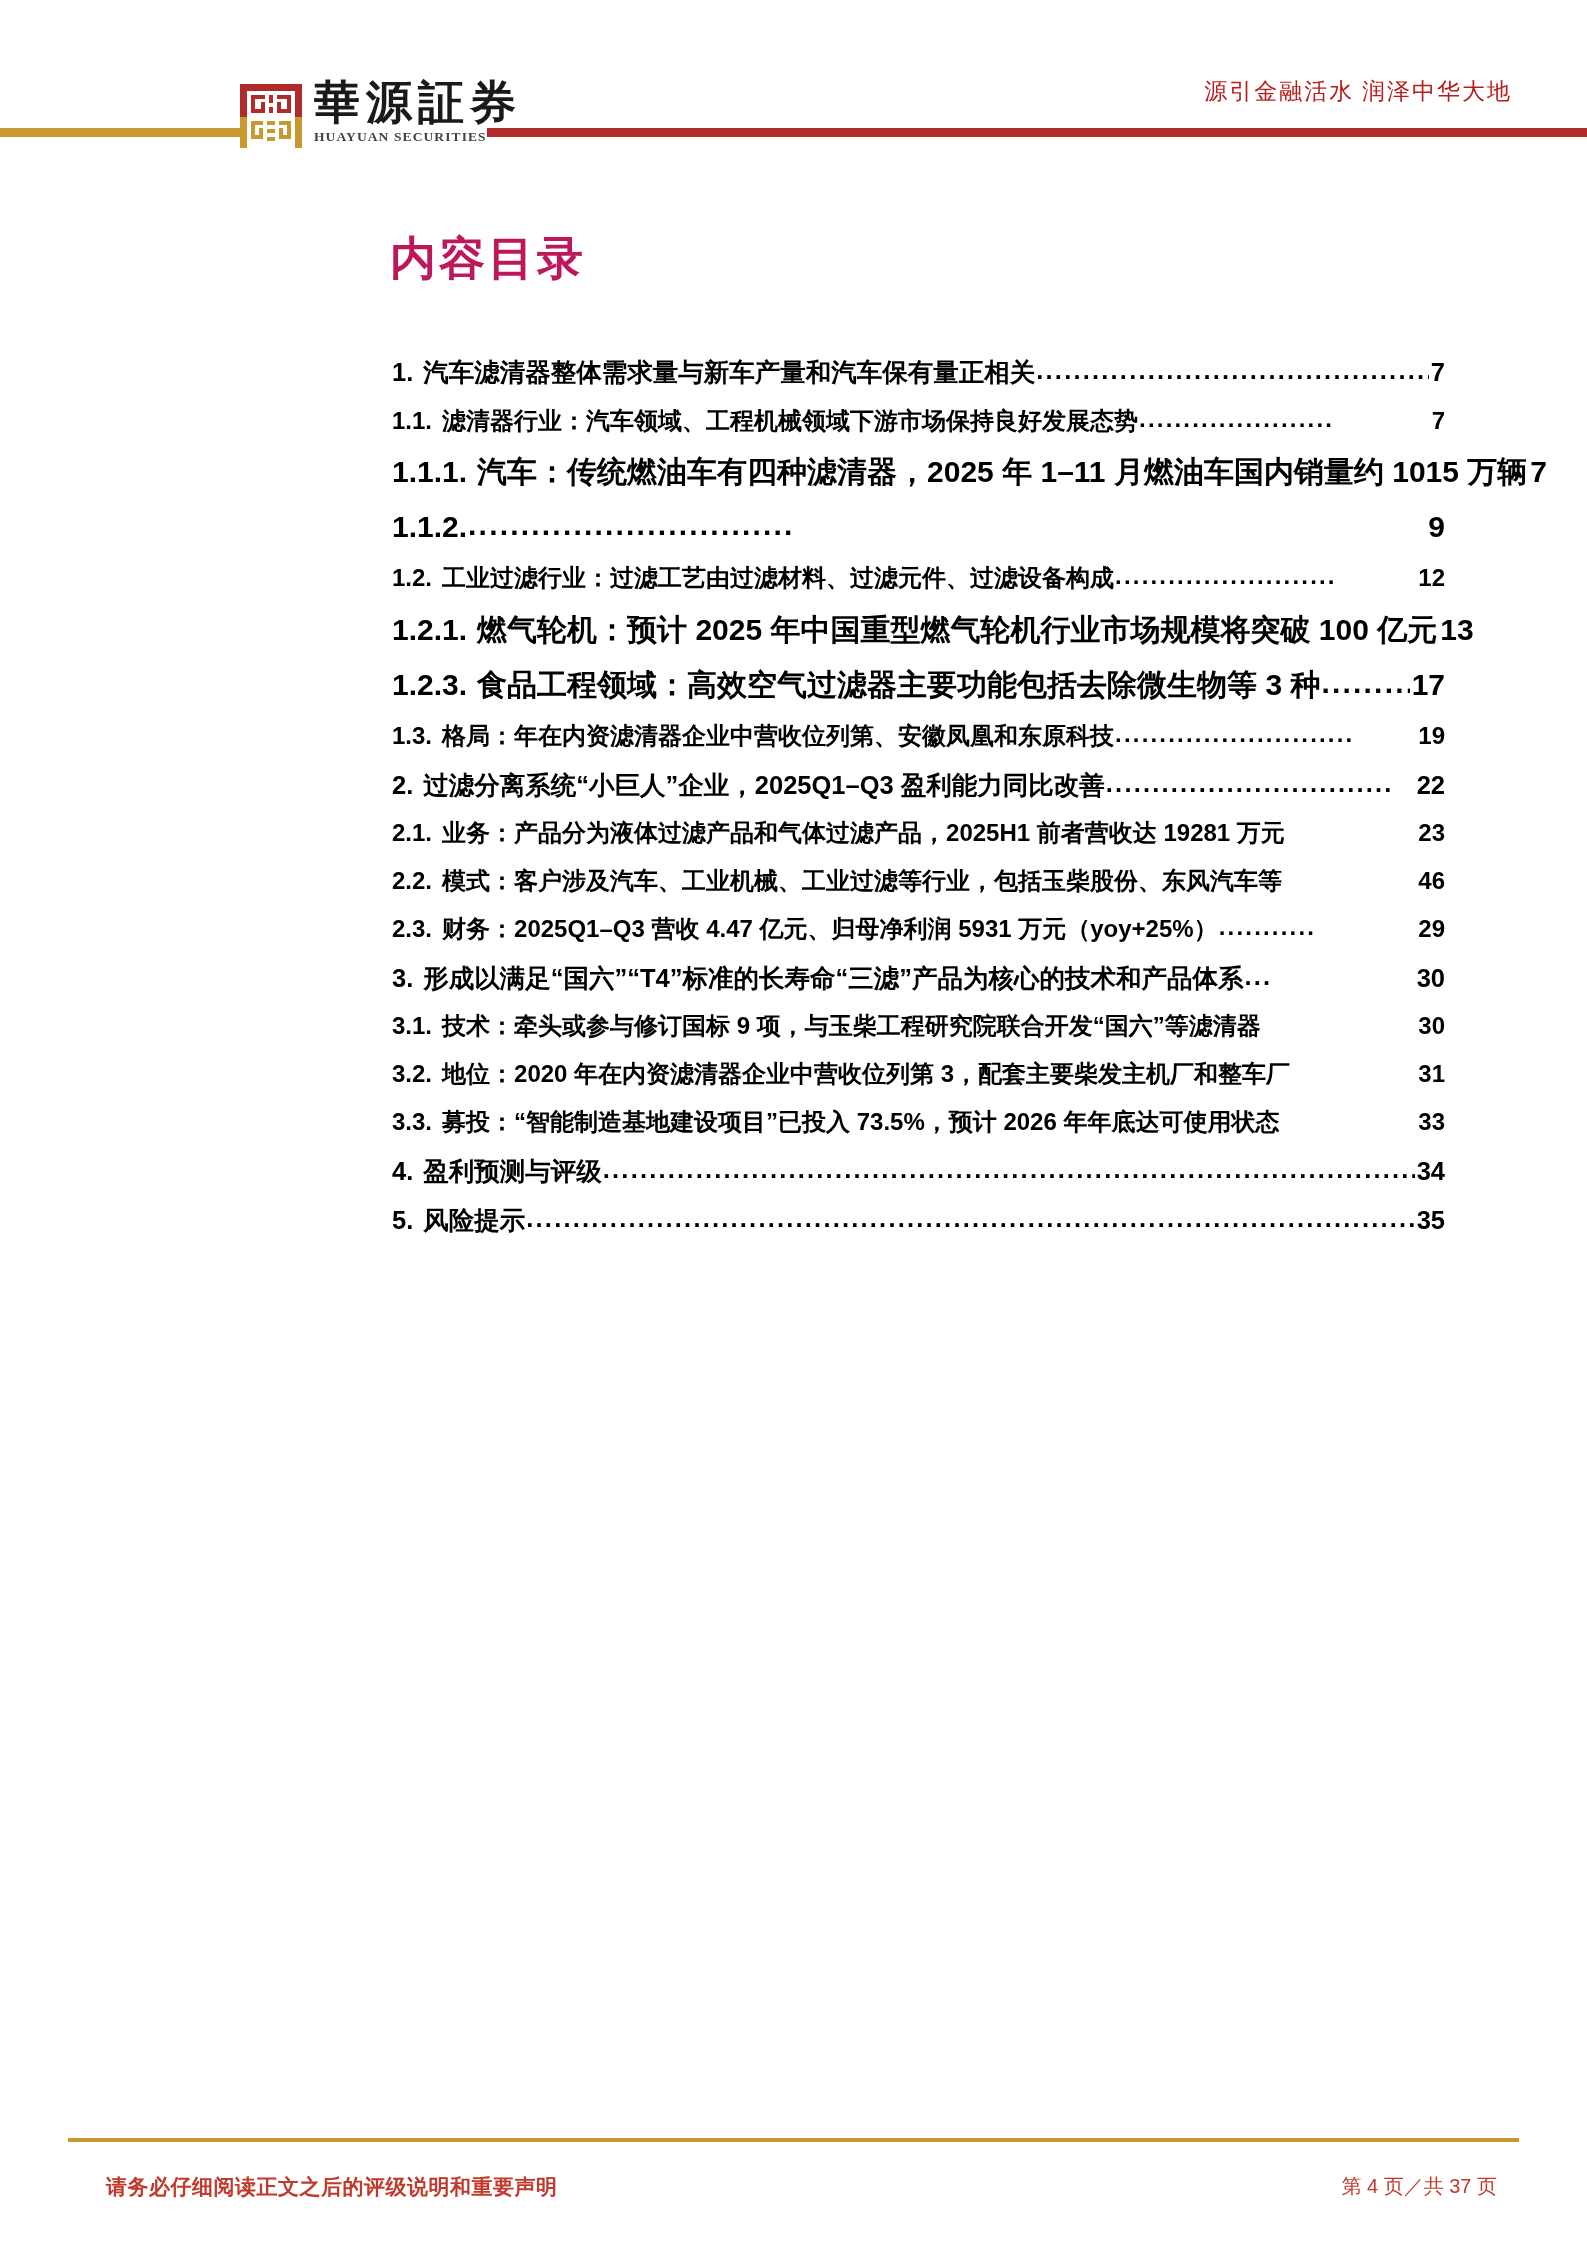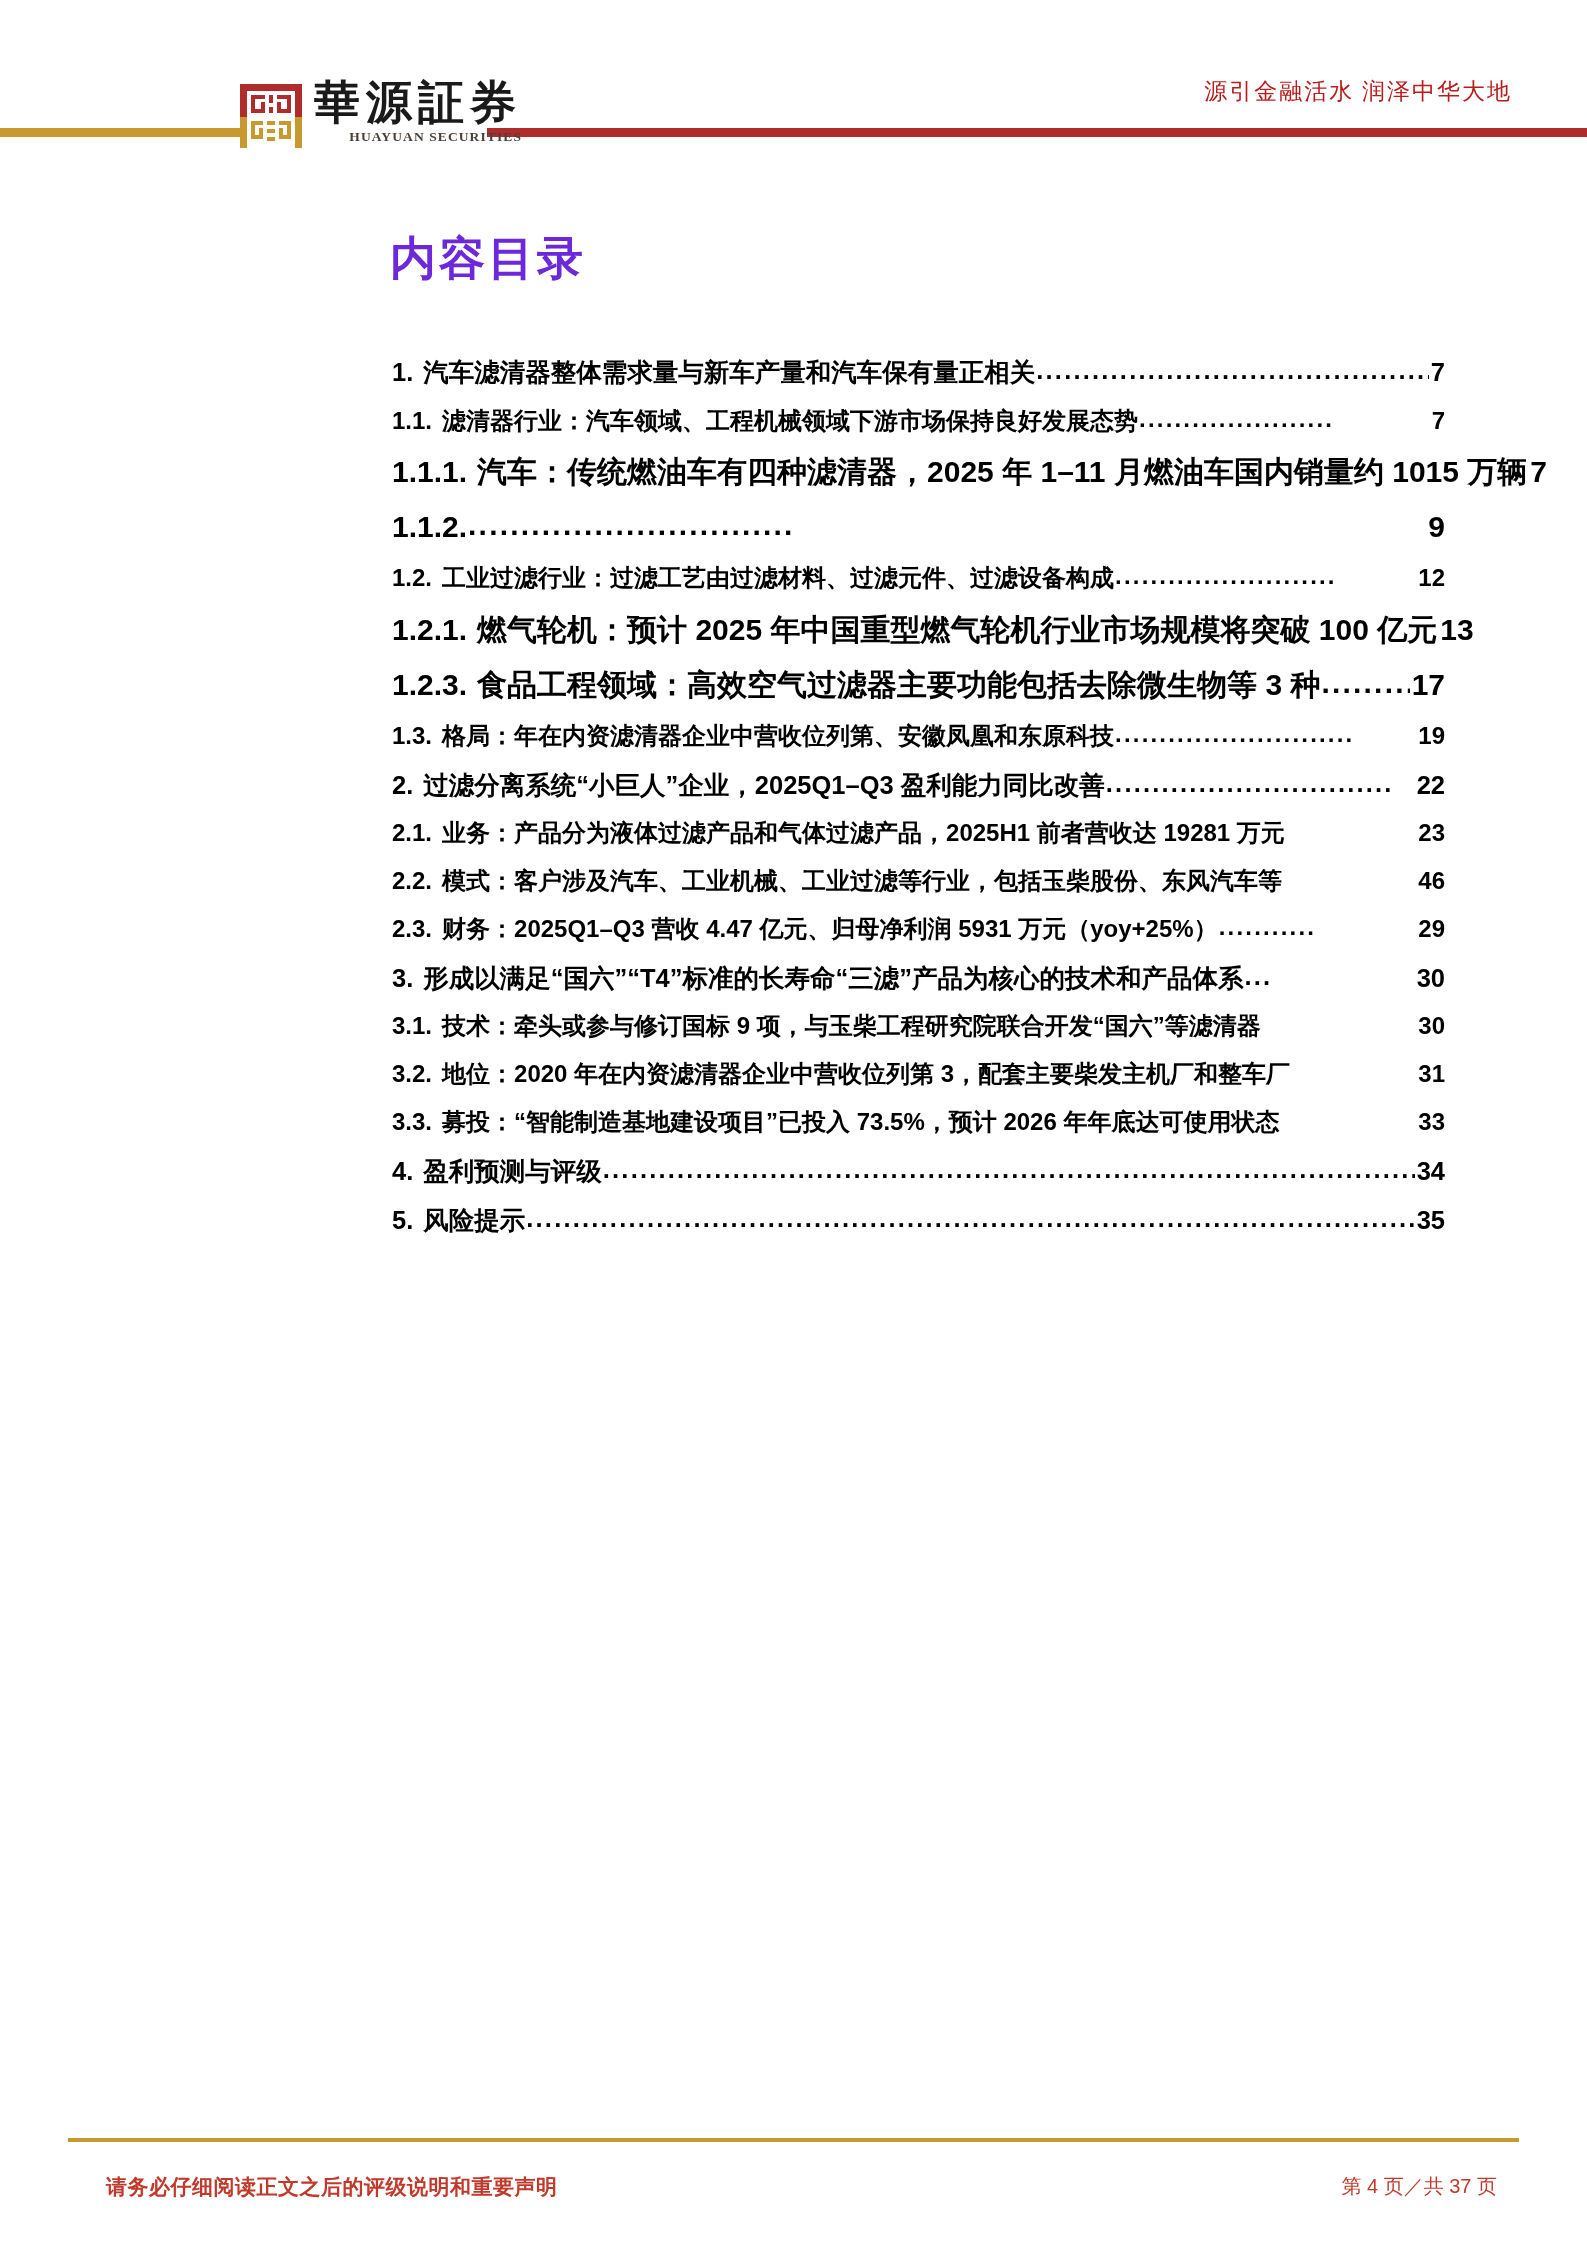--- a/index.html
+++ b/index.html
@@ -65,21 +65,21 @@
     position: relative;
     width: 62px;
     height: 64px;
     flex: 0 0 auto;
     margin-top: 4px;
   }
   .logo-text-block {
     margin-left: 12px;
     display: flex;
     flex-direction: column;
-    align-items: flex-end;
+    align-items: flex-start;
   }
   .logo-cn {
     font-family: "Liberation Serif", "DejaVu Serif", serif;
     font-size: 46px;
     font-weight: bold;
     letter-spacing: 6px;
     color: #1a1a1a;
     line-height: 1.02;
     white-space: nowrap;
   }
@@ -95,21 +95,21 @@
 
   
   .toc-title {
     position: absolute;
     left: 390px;
     top: 228px;
     font-family: "Liberation Sans", "DejaVu Sans", sans-serif;
     font-size: 46px;
     font-weight: bold;
     letter-spacing: 3px;
-    color: #6d28d9;
+    color: #be185d;
   }
 
   
   .toc {
     position: absolute;
     left: 392px;
     top: 357px;
     width: 1053px;
   }
   .toc-entry {

